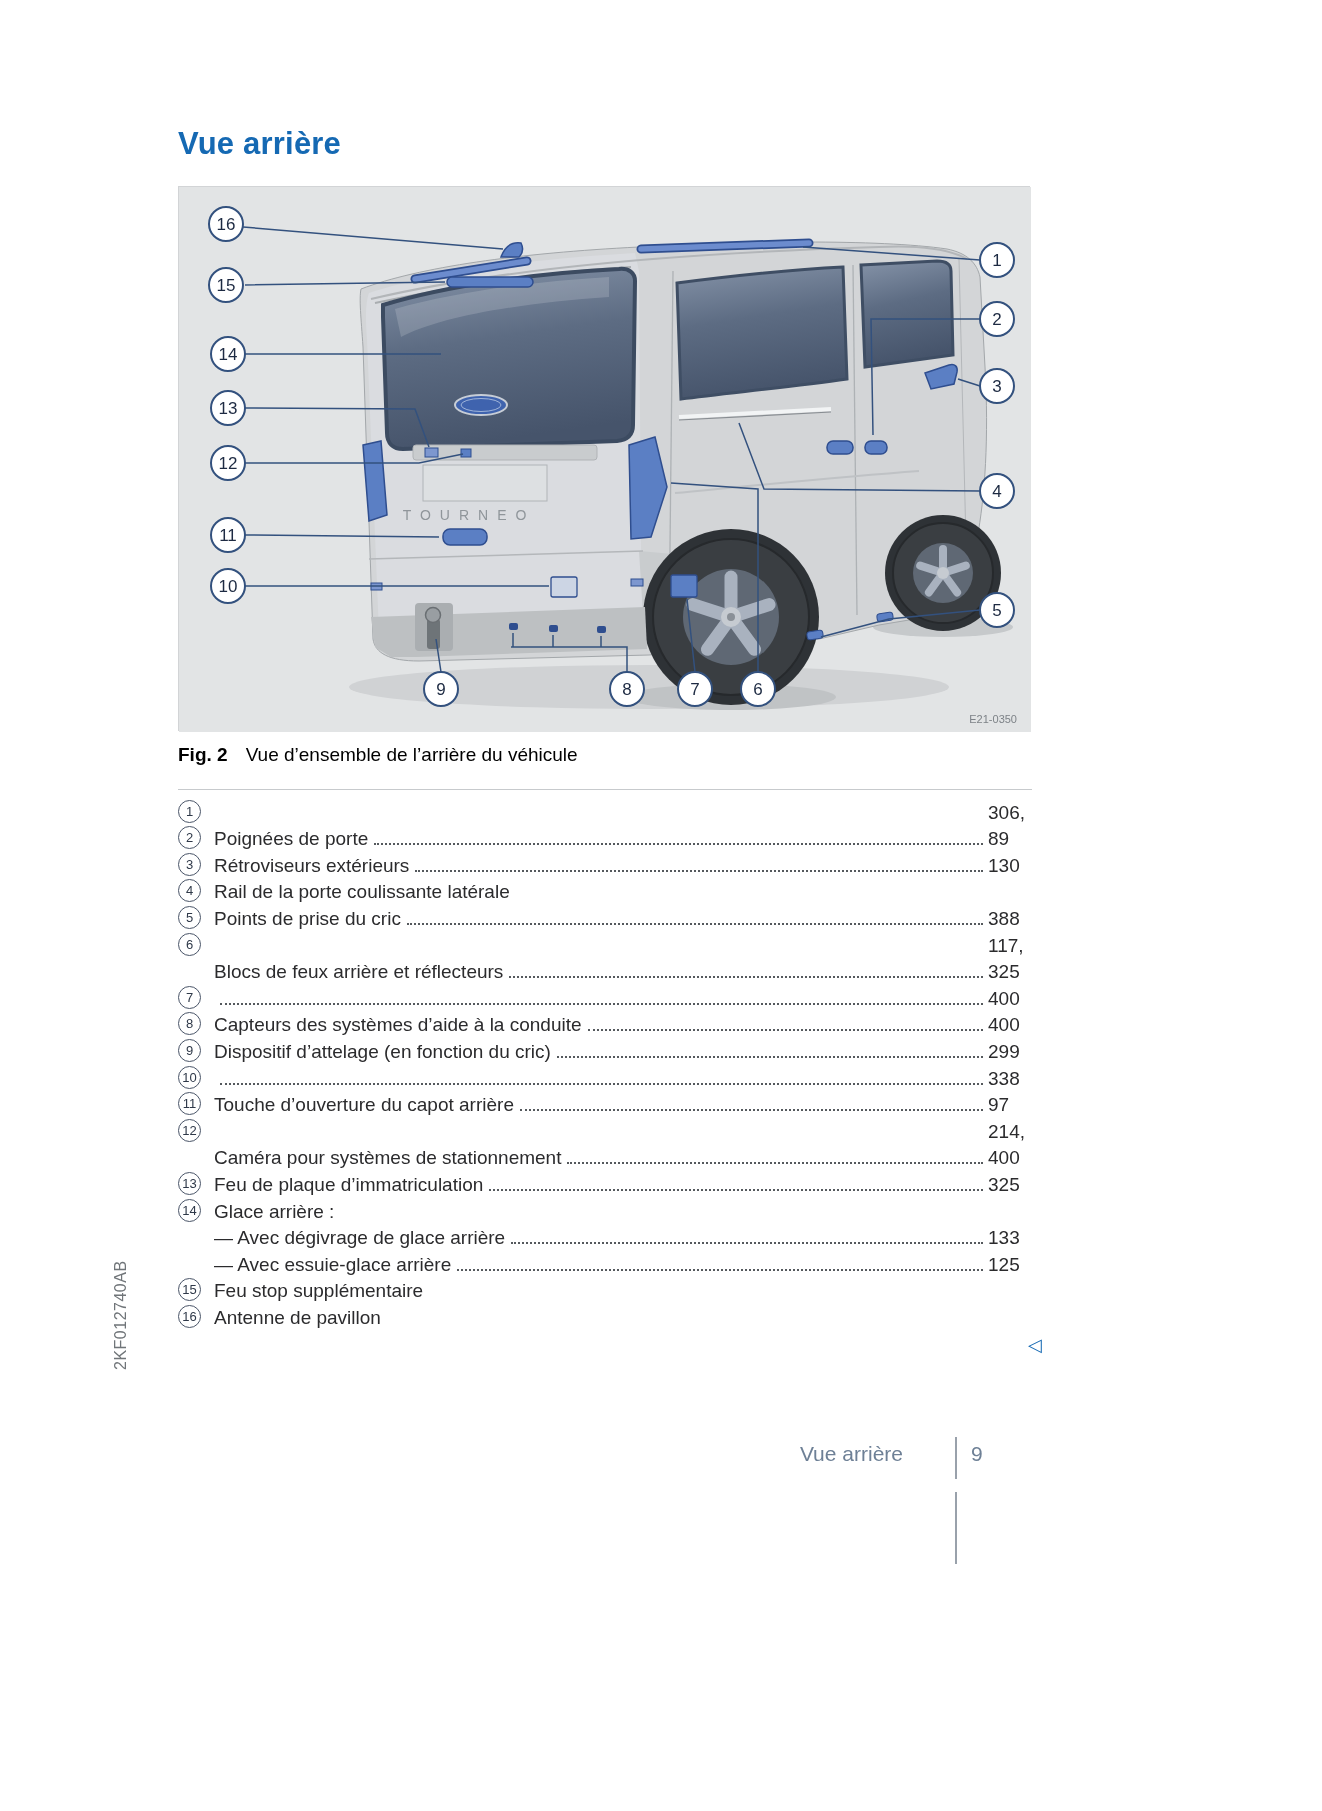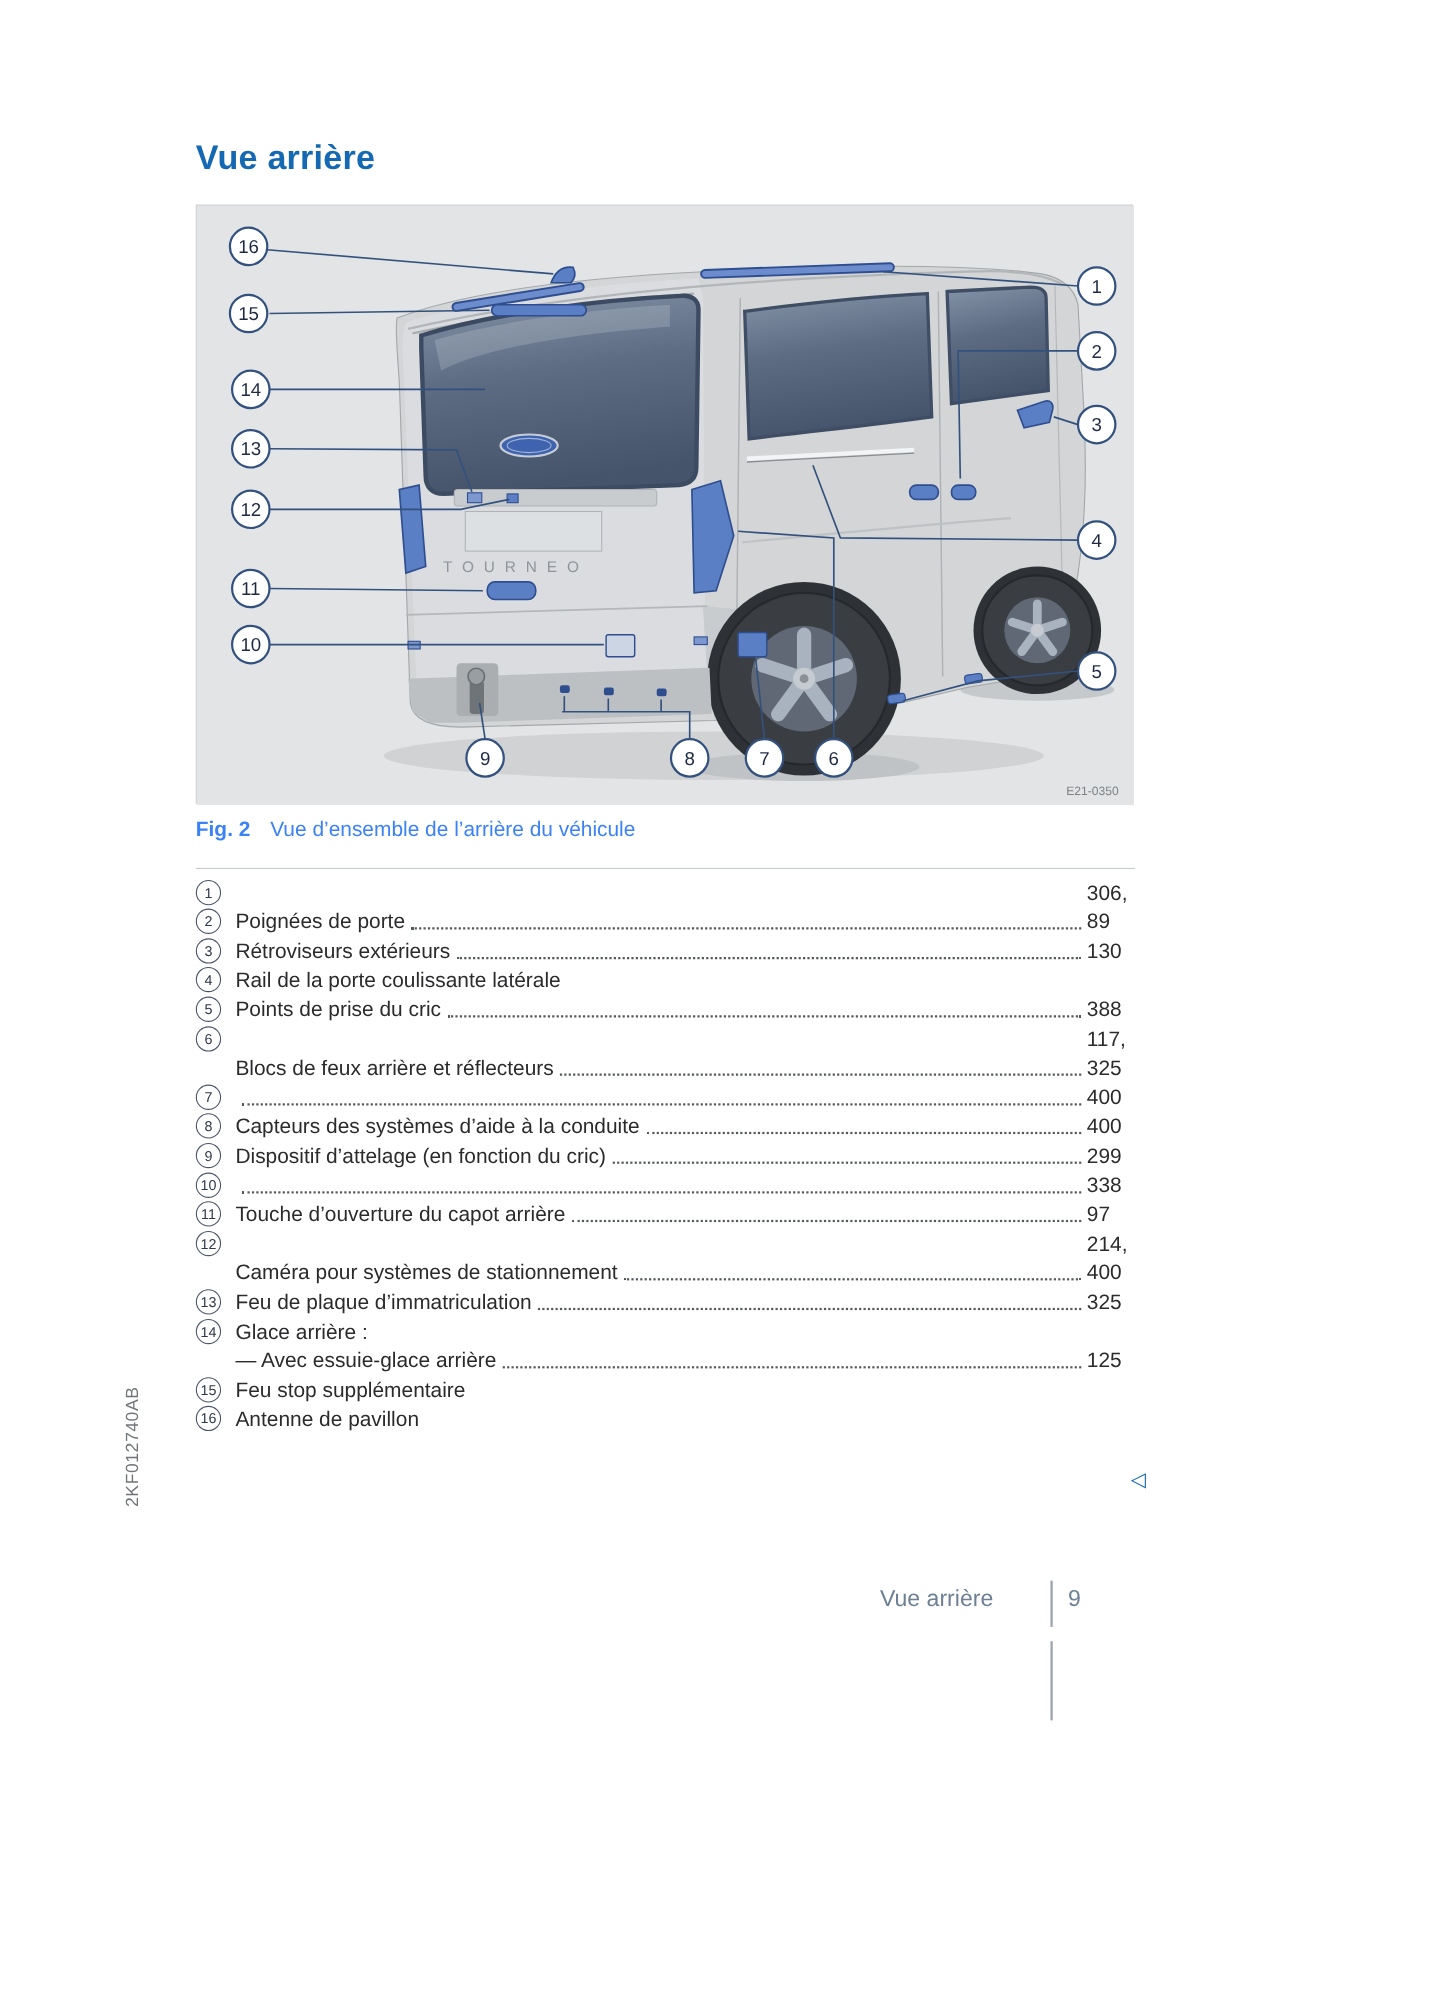--- a/index.html
+++ b/index.html
@@ -13,21 +13,21 @@
     position:absolute; left:178px; top:126px;
     font-size:31px; font-weight:bold; color:#1569b3; letter-spacing:.2px;
   }
   .figure-box {
     position:absolute; left:178px; top:186px; width:852px; height:545px;
     border:1px solid #d2d4d6; background:#e2e4e5;
   }
   .figure-box svg { display:block; }
   .figure-caption {
     position:absolute; left:178px; top:744px;
-    font-size:19px; color:#3b82f6;
+    font-size:19px; color:#000000;
   }
   .figure-caption .fig-label { font-weight:bold; margin-right:18px; }
   .rule {
     position:absolute; left:178px; top:789px; width:854px; height:1px; background:#c7cacd;
   }
   .legend { position:absolute; left:178px; top:797px; width:854px; }
   .legend-row {
     display:flex; align-items:flex-end; height:26.6px;
     font-size:19px; color:#2b2b2d;
   }
@@ -421,20 +421,28 @@
 
     <div class="legend-row">
       <span class="num-cell">
         <span class="circle-num">14</span>
       </span>
       <span class="row-text">Glace arrière :</span>
       <span class="leader is-hidden"></span>
       <span class="row-page"></span>
     </div>
 
+    <div class="legend-row">
+      <span class="num-cell">
+        <span class="circle-num is-hidden"></span>
+      </span>
+      <span class="row-text">— Avec dégivrage de glace arrière</span>
+      <span class="leader"></span>
+      <span class="row-page">133</span>
+    </div>
 
     <div class="legend-row">
       <span class="num-cell">
         <span class="circle-num is-hidden"></span>
       </span>
       <span class="row-text">— Avec essuie-glace arrière</span>
       <span class="leader"></span>
       <span class="row-page">125</span>
     </div>
 

